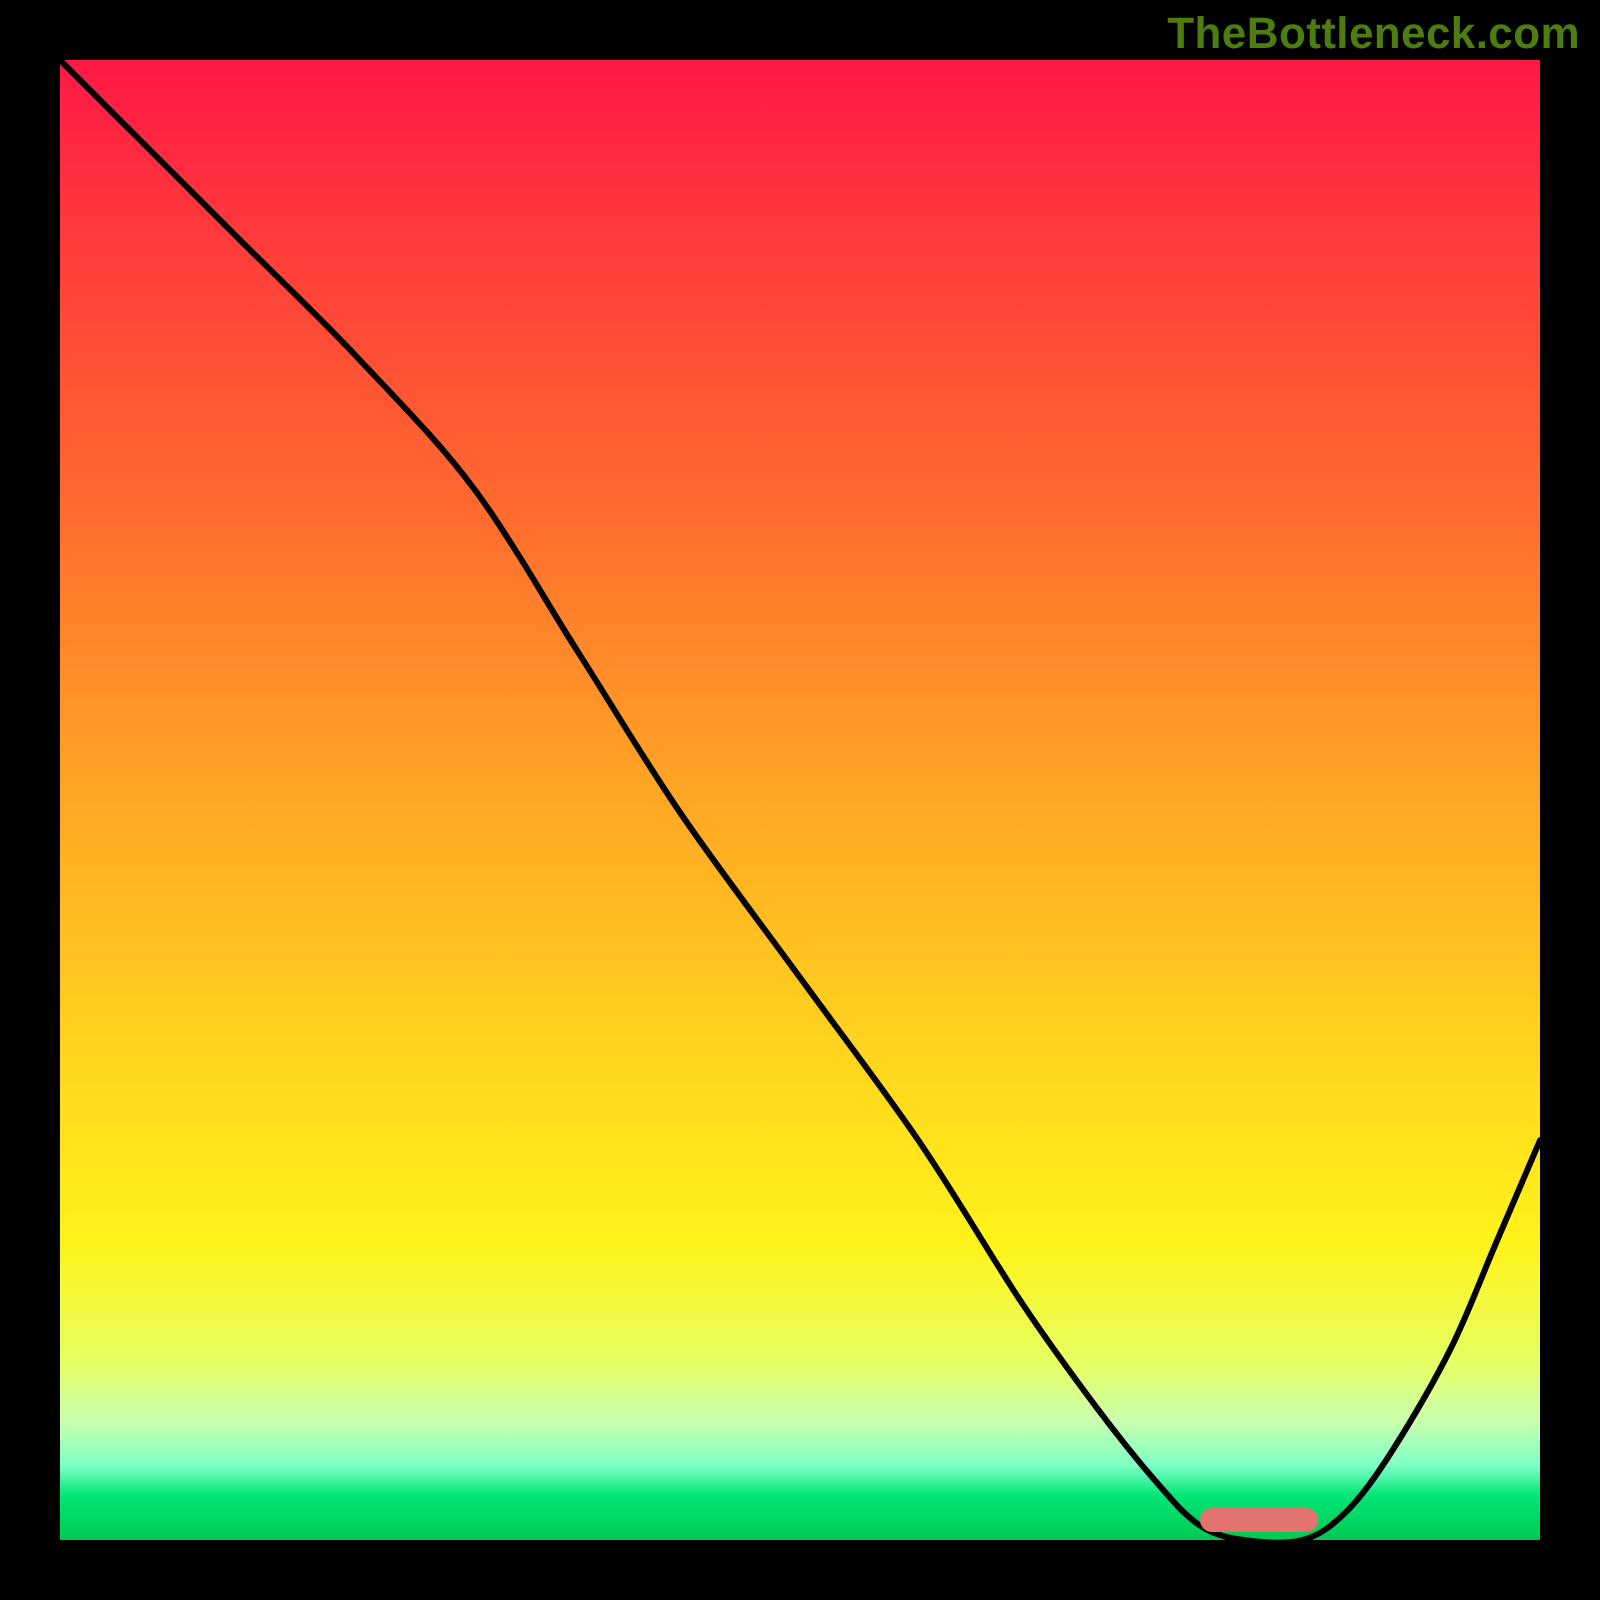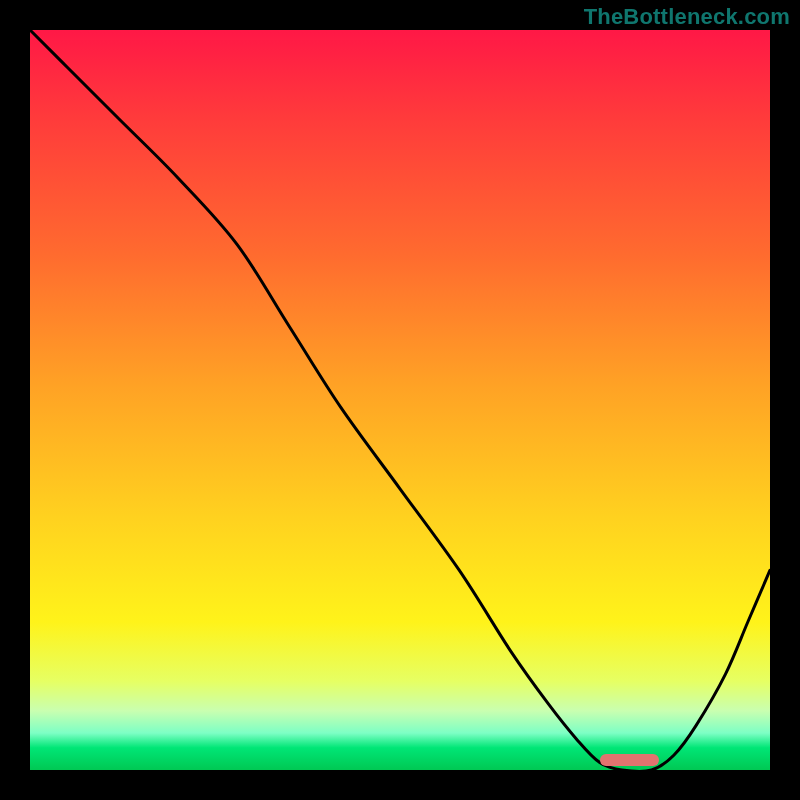--- a/index.html
+++ b/index.html
@@ -43,21 +43,21 @@
     border-radius: 6px;
     background: #e2736f;
   }
   .watermark {
     position: absolute;
     top: 4px;
     right: 10px;
     font-family: Arial, Helvetica, sans-serif;
     font-size: 22px;
     font-weight: 600;
-    color: #0f766e;
+    color: #4d7c0f;
     letter-spacing: 0.2px;
   }
 </style>
 </head>
 <body>
 
 <div class="stage">
   <div class="watermark">TheBottleneck.com</div>
 
   <div class="plot-area">

